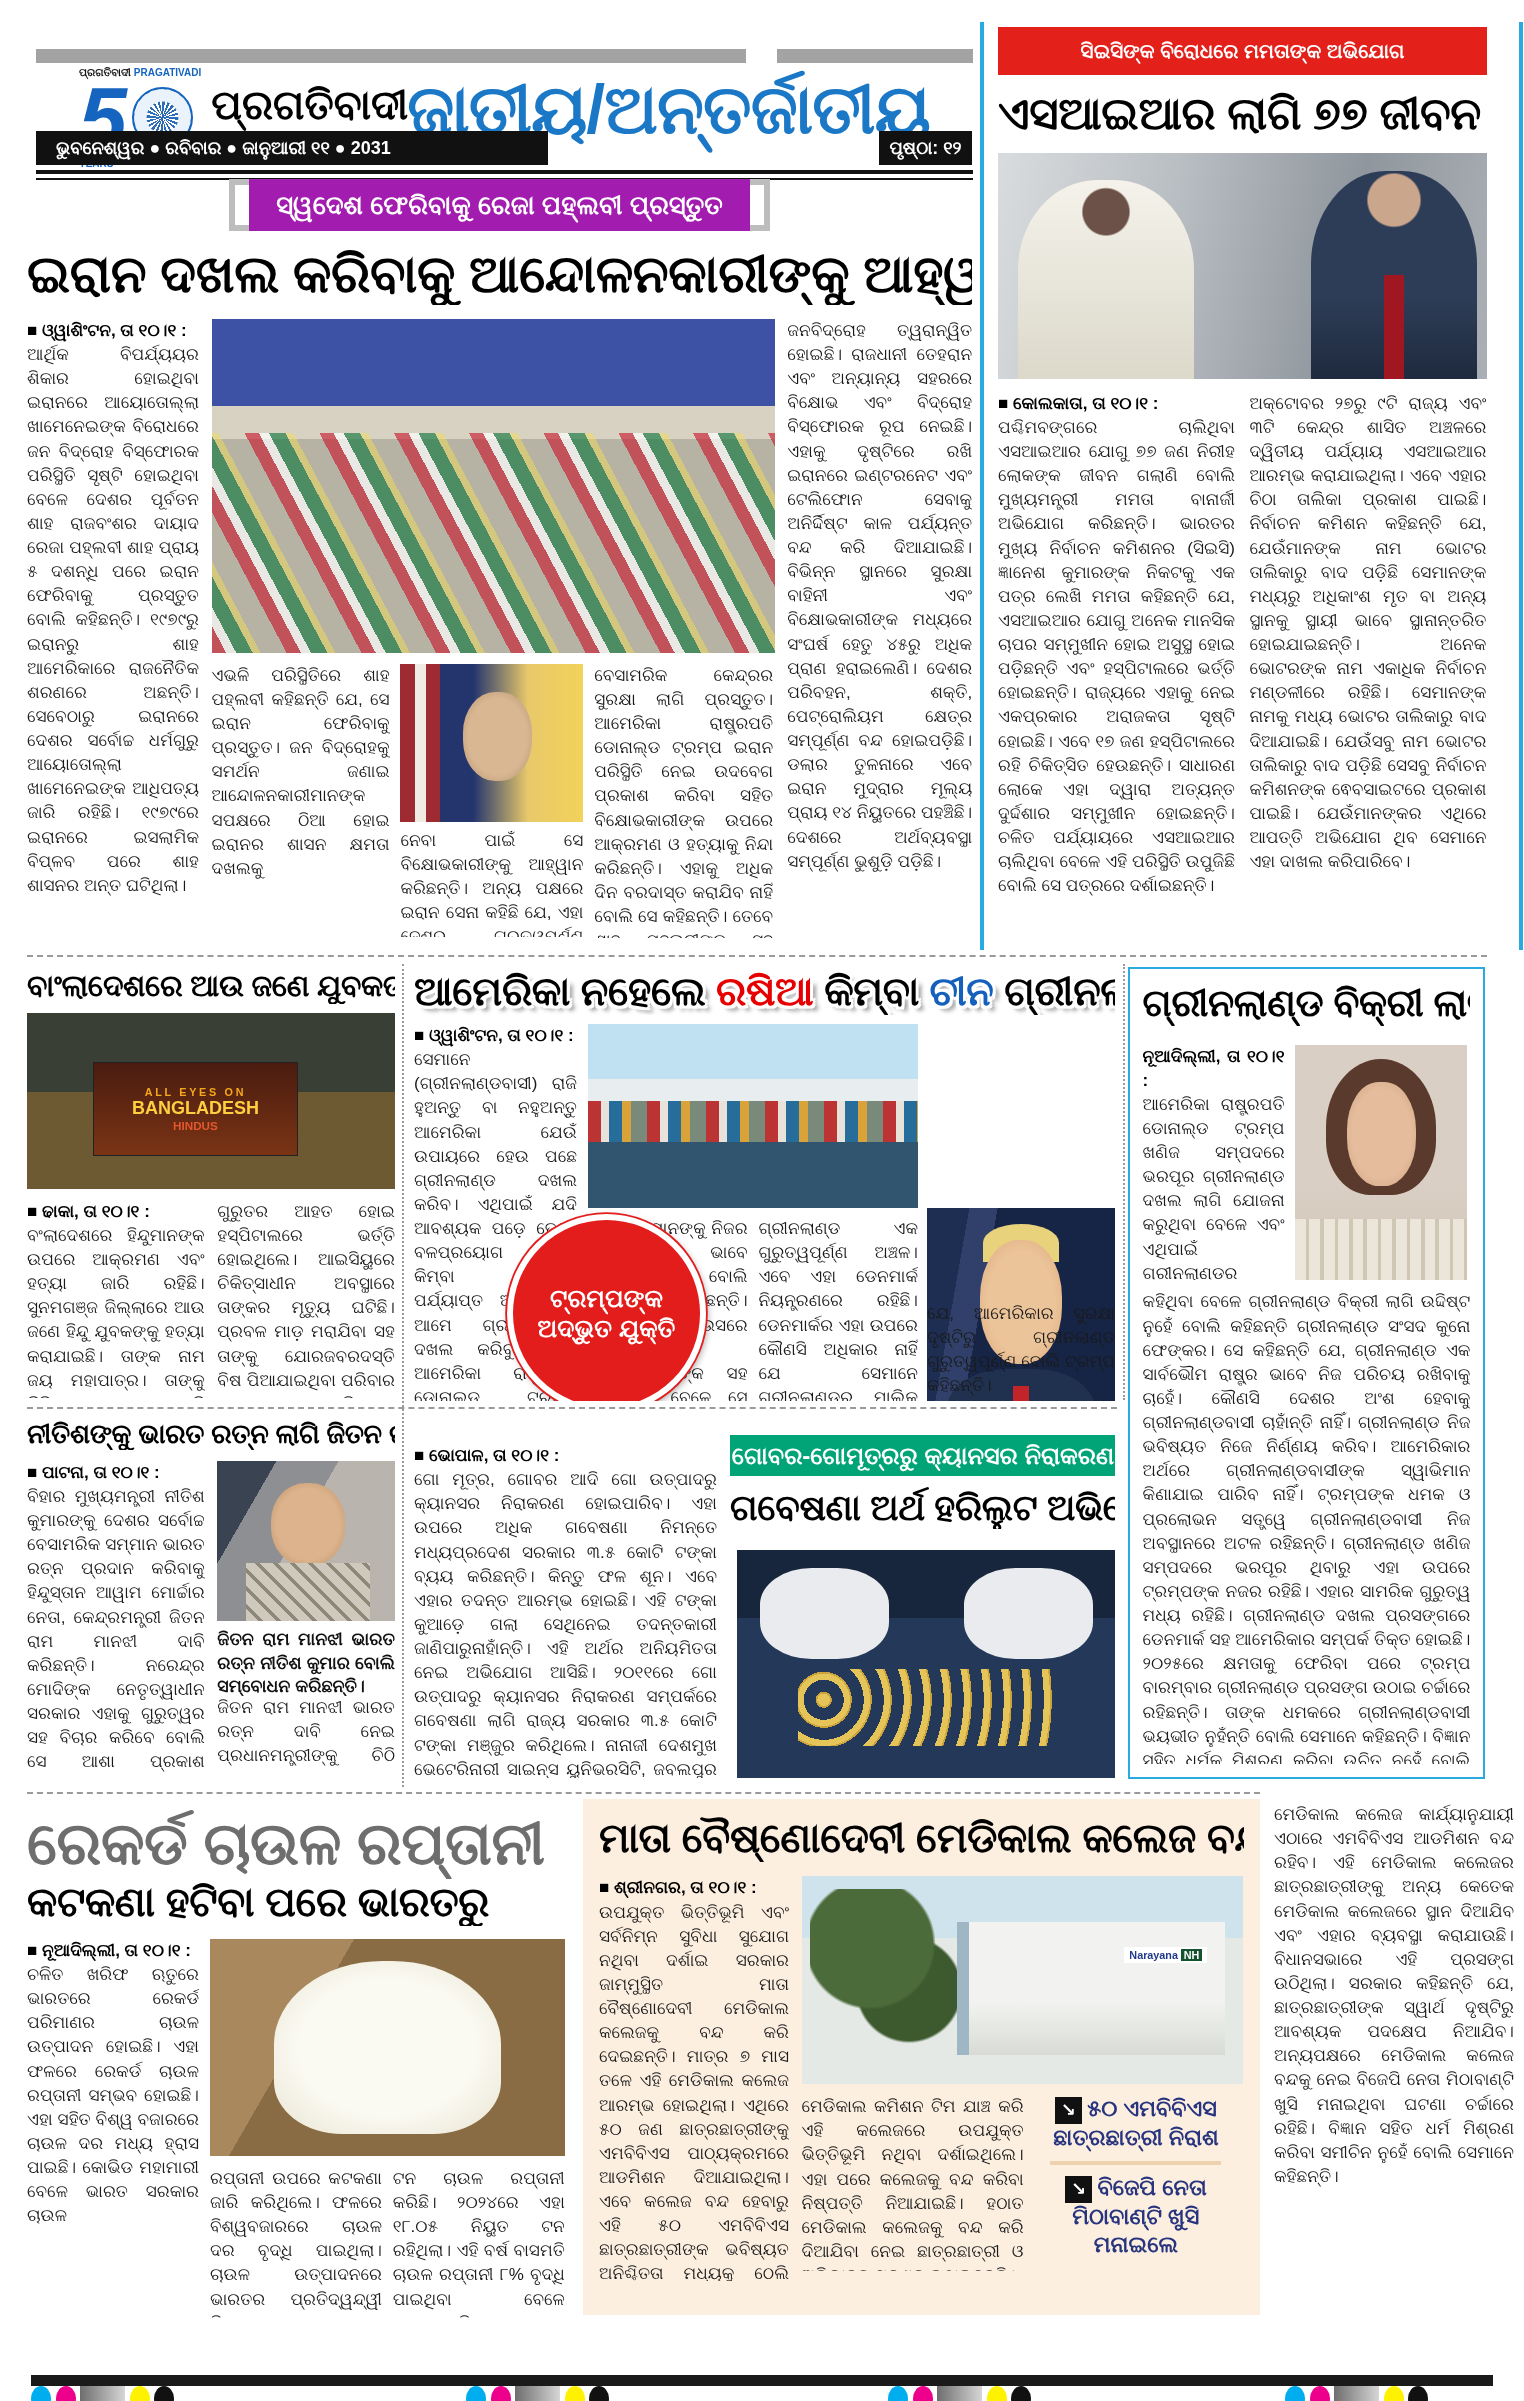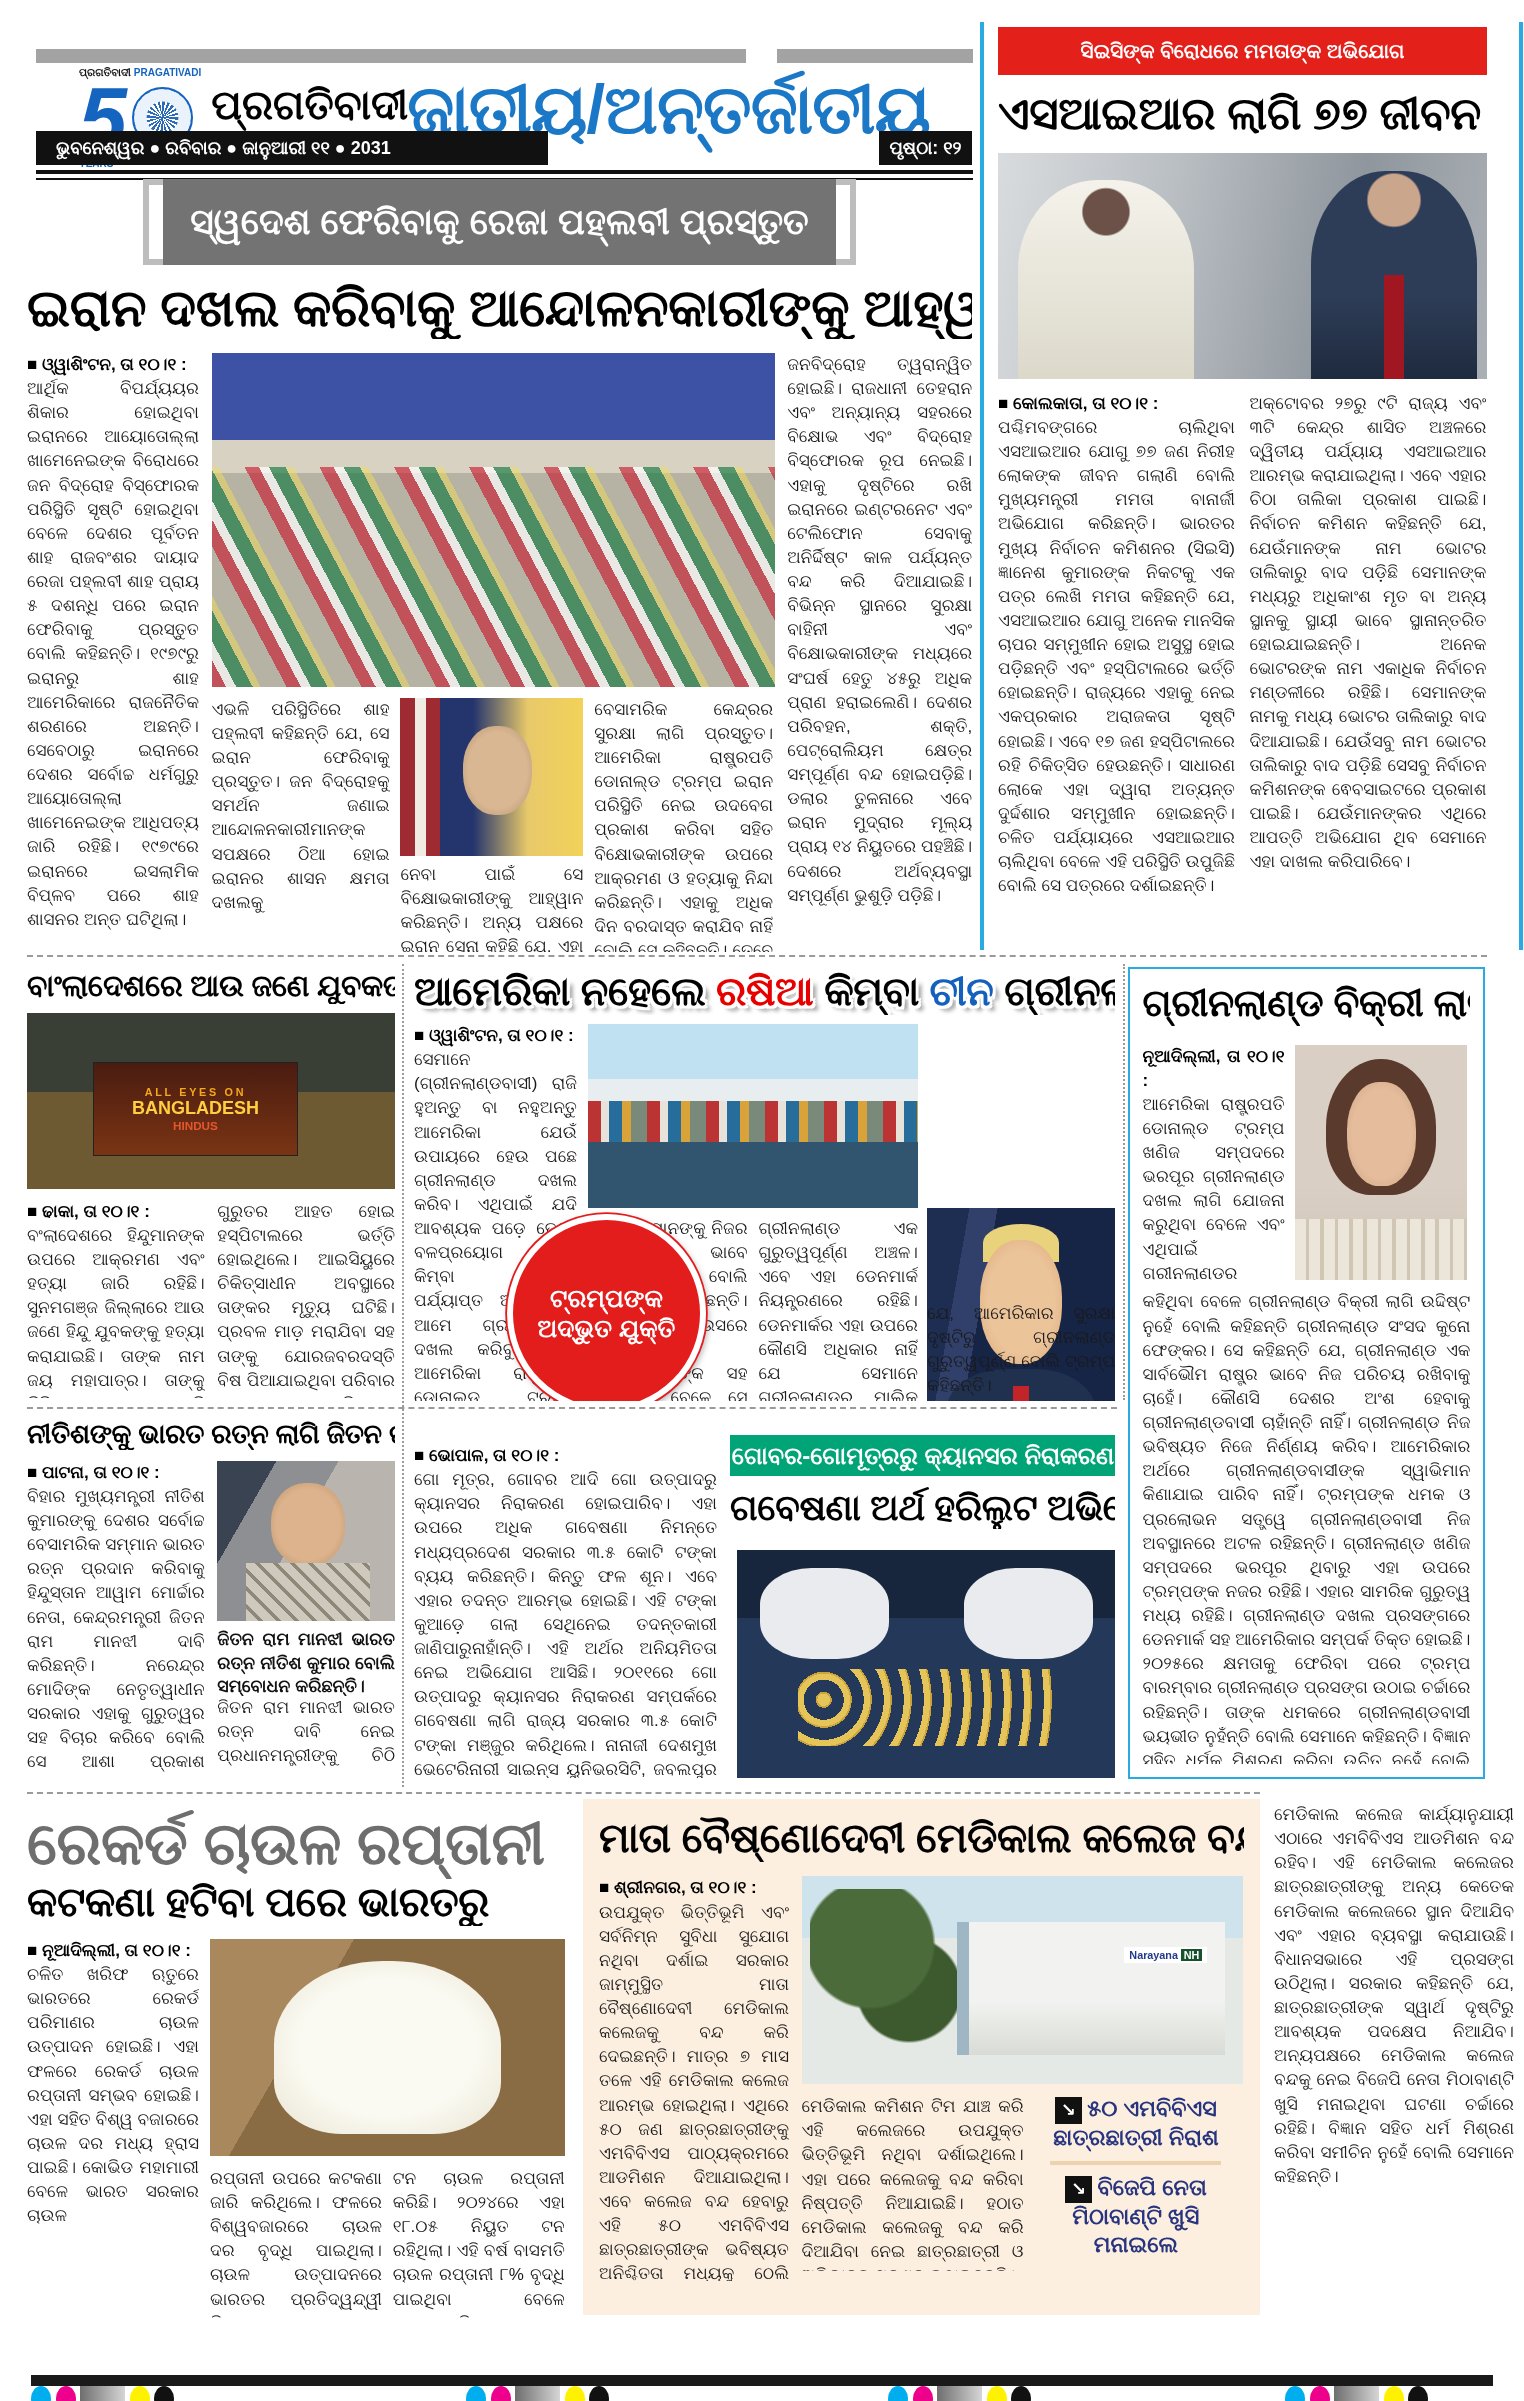--- a/index.html
+++ b/index.html
@@ -20,21 +20,21 @@
   .tagline{font-size:15.2px;font-weight:bold;color:#f26822;margin-top:7.2px}
   .logo5{font-size:86px;font-weight:bold;color:#1464c0;line-height:.9;font-style:italic}
   .emblem{display:inline-block;width:57px;height:57px;border-radius:50%;border:2.7px solid #1464c0;
           background:repeating-conic-gradient(#2b6cb8 0 9deg,#fff 9deg 18deg);box-shadow:inset 0 0 0 12.6px #eaf2fb}
   .section-title{font-size:68px;font-weight:bold;color:#1b78c6;letter-spacing:-0.9px}
   .strip{background:#111;color:#fff;font-size:18px;font-weight:bold}
   
   .kick-wrap{display:flex;align-items:stretch;justify-content:center}
   .kbr{width:14.4px;border:6.3px solid #bdbdbd}
   .kbr.l{border-right:none}.kbr.r{border-left:none}
-  .kicker{background:#737373;color:#fff;font-size:36px;font-weight:bold;line-height:52px;padding:17px 27px;white-space:nowrap}
+  .kicker{background:#a21caf;color:#fff;font-size:26px;font-weight:bold;line-height:52px;padding:0 27px;white-space:nowrap}
   .banner-red{background:#e4201b;color:#fff;font-weight:bold}
   .banner-green{background:#00a477;color:#fff;font-weight:bold}
   .outl{text-shadow:-2.7px -2.7px 0 #fff,2.7px -2.7px 0 #fff,-2.7px 2.7px 0 #fff,2.7px 2.7px 0 #fff,0 -2.7px 0 #fff,0 2.7px 0 #fff,-2.7px 0 0 #fff,2.7px 0 0 #fff,5.4px 5.4px 4.5px rgba(0,0,0,.45)}
   .red{color:#e60000}.blue{color:#1560bd}
   .badge{border-radius:50%;background:#e31c1c;border:6.3px solid #fff;box-shadow:0 0 0 1.8px #e31c1c,1.8px 2.7px 7.2px rgba(0,0,0,.35);
          color:#fff;font-weight:bold;display:flex;flex-direction:column;align-items:center;justify-content:center;text-align:center}
   .subhead{color:#28357e;font-weight:bold;font-size:22.4px;line-height:1.25;text-align:center}
   .arrowbox{display:inline-block;background:#111;color:#fff;width:27px;height:27px;line-height:27px;text-align:center;font-size:18px;margin-right:5.4px}
   .caption{font-weight:bold;font-size:17.5px;line-height:1.35;text-align:justify}
   

